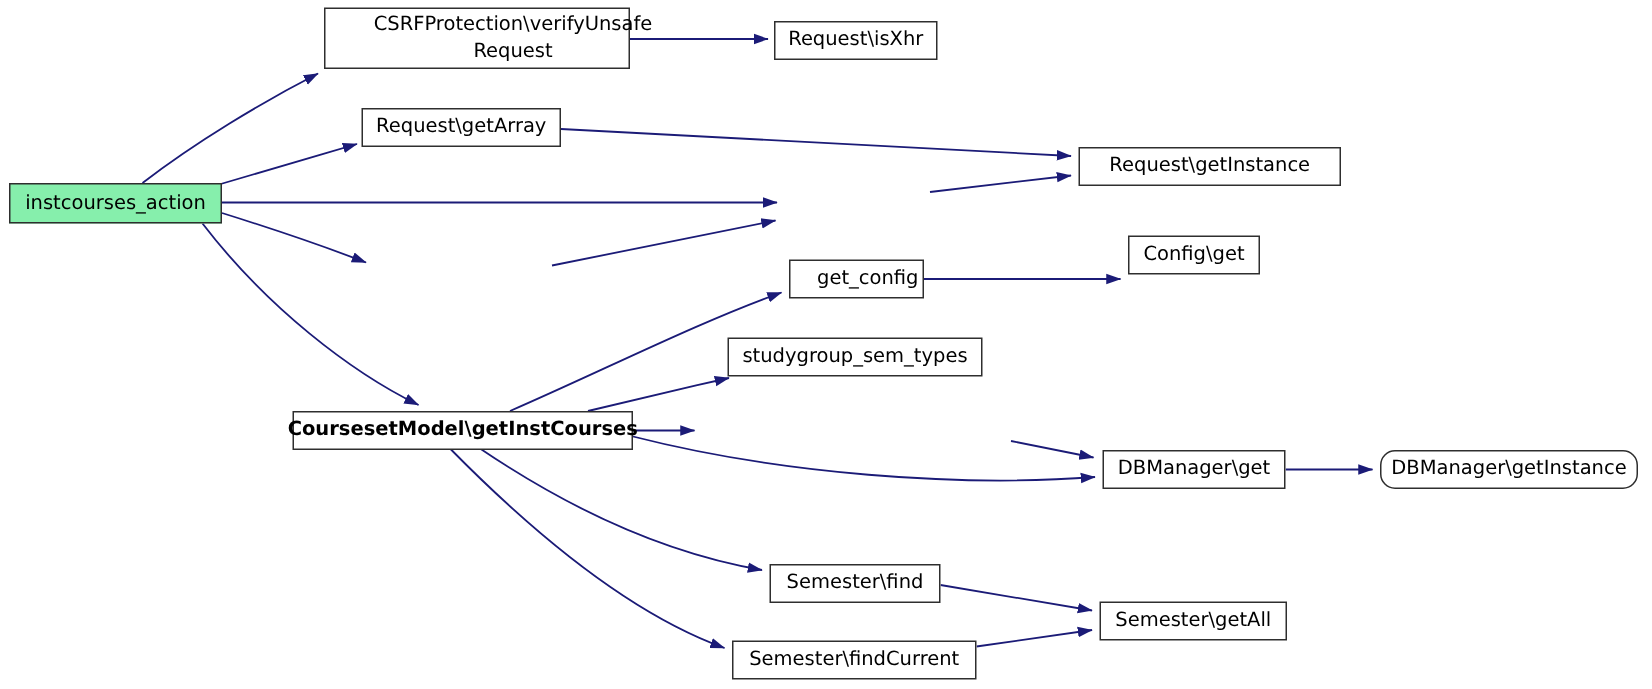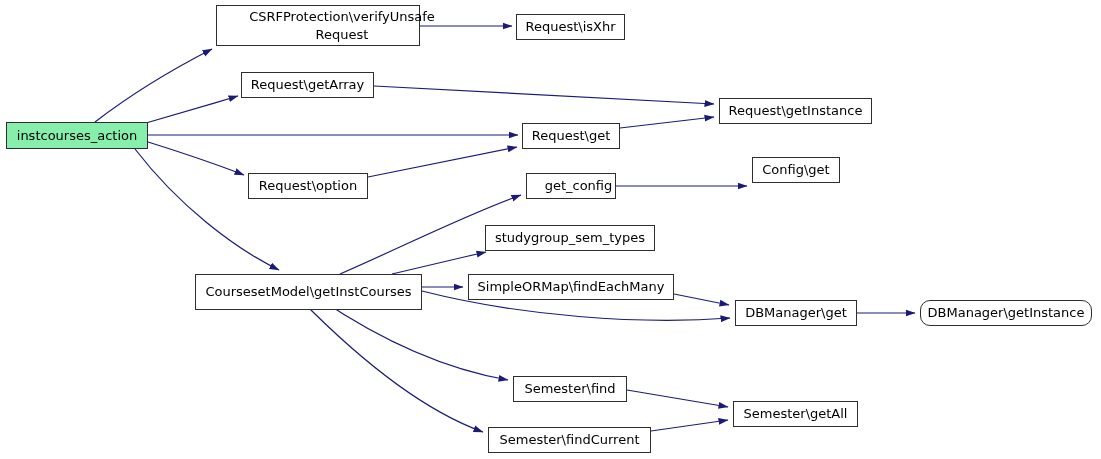--- a/index.html
+++ b/index.html
@@ -86,35 +86,32 @@
 
   <div class="node" style="left:216px; top:5px; width:204px; height:41px;padding-left:48px;">
     <span>CSRFProtection\verifyUnsafe</span>
     <span>Request</span>
   </div>
 
   <div class="node" style="left:241px; top:72px; width:133px; height:26px;">Request\getArray</div>
 
   <div class="node" style="left:516px; top:14px; width:109px; height:26px;">Request\isXhr</div>
 
-  <div class="node" style="left:719px; top:98px; width:153px; height:26px;">Request\getInstance</div>
+  <div class="node" style="left:719px; top:98px; width:175px; height:26px;">Request\getInstance</div>
 
-  <div class="node" style="left:522px; top:123px; width:98px; height:26px;">Request\get</div>
 
-  <div class="node" style="left:248px; top:173px; width:120px; height:26px;">Request\option</div>
 
   <div class="node" style="left:526px; top:173px; width:90px; height:26px;padding-left:15px;">get_config</div>
 
   <div class="node" style="left:752px; top:157px; width:88px; height:26px;">Config\get</div>
 
   <div class="node" style="left:485px; top:225px; width:170px; height:26px;">studygroup_sem_types</div>
 
-  <div class="node" style="left:195px; top:274px; width:227px; height:36px;">CoursesetModel\getInstCourses</div>
+  <div class="node" style="left:195px; top:274px; width:227px; height:26px;font-weight:bold;">CoursesetModel\getInstCourses</div>
 
-  <div class="node" style="left:468px; top:274px; width:206px; height:26px;">SimpleORMap\findEachMany</div>
 
   <div class="node" style="left:735px; top:300px; width:122px; height:26px;">DBManager\get</div>
 
   <div class="node" style="left:920px; top:300px; width:172px; height:26px;border-radius:10px;">DBManager\getInstance</div>
 
   <div class="node" style="left:513px; top:376px; width:114px; height:26px;">Semester\find</div>
 
   <div class="node" style="left:733px; top:401px; width:125px; height:26px;">Semester\getAll</div>
 
   <div class="node" style="left:488px; top:427px; width:163px; height:26px;text-align:center;">Semester\findCurrent</div>

